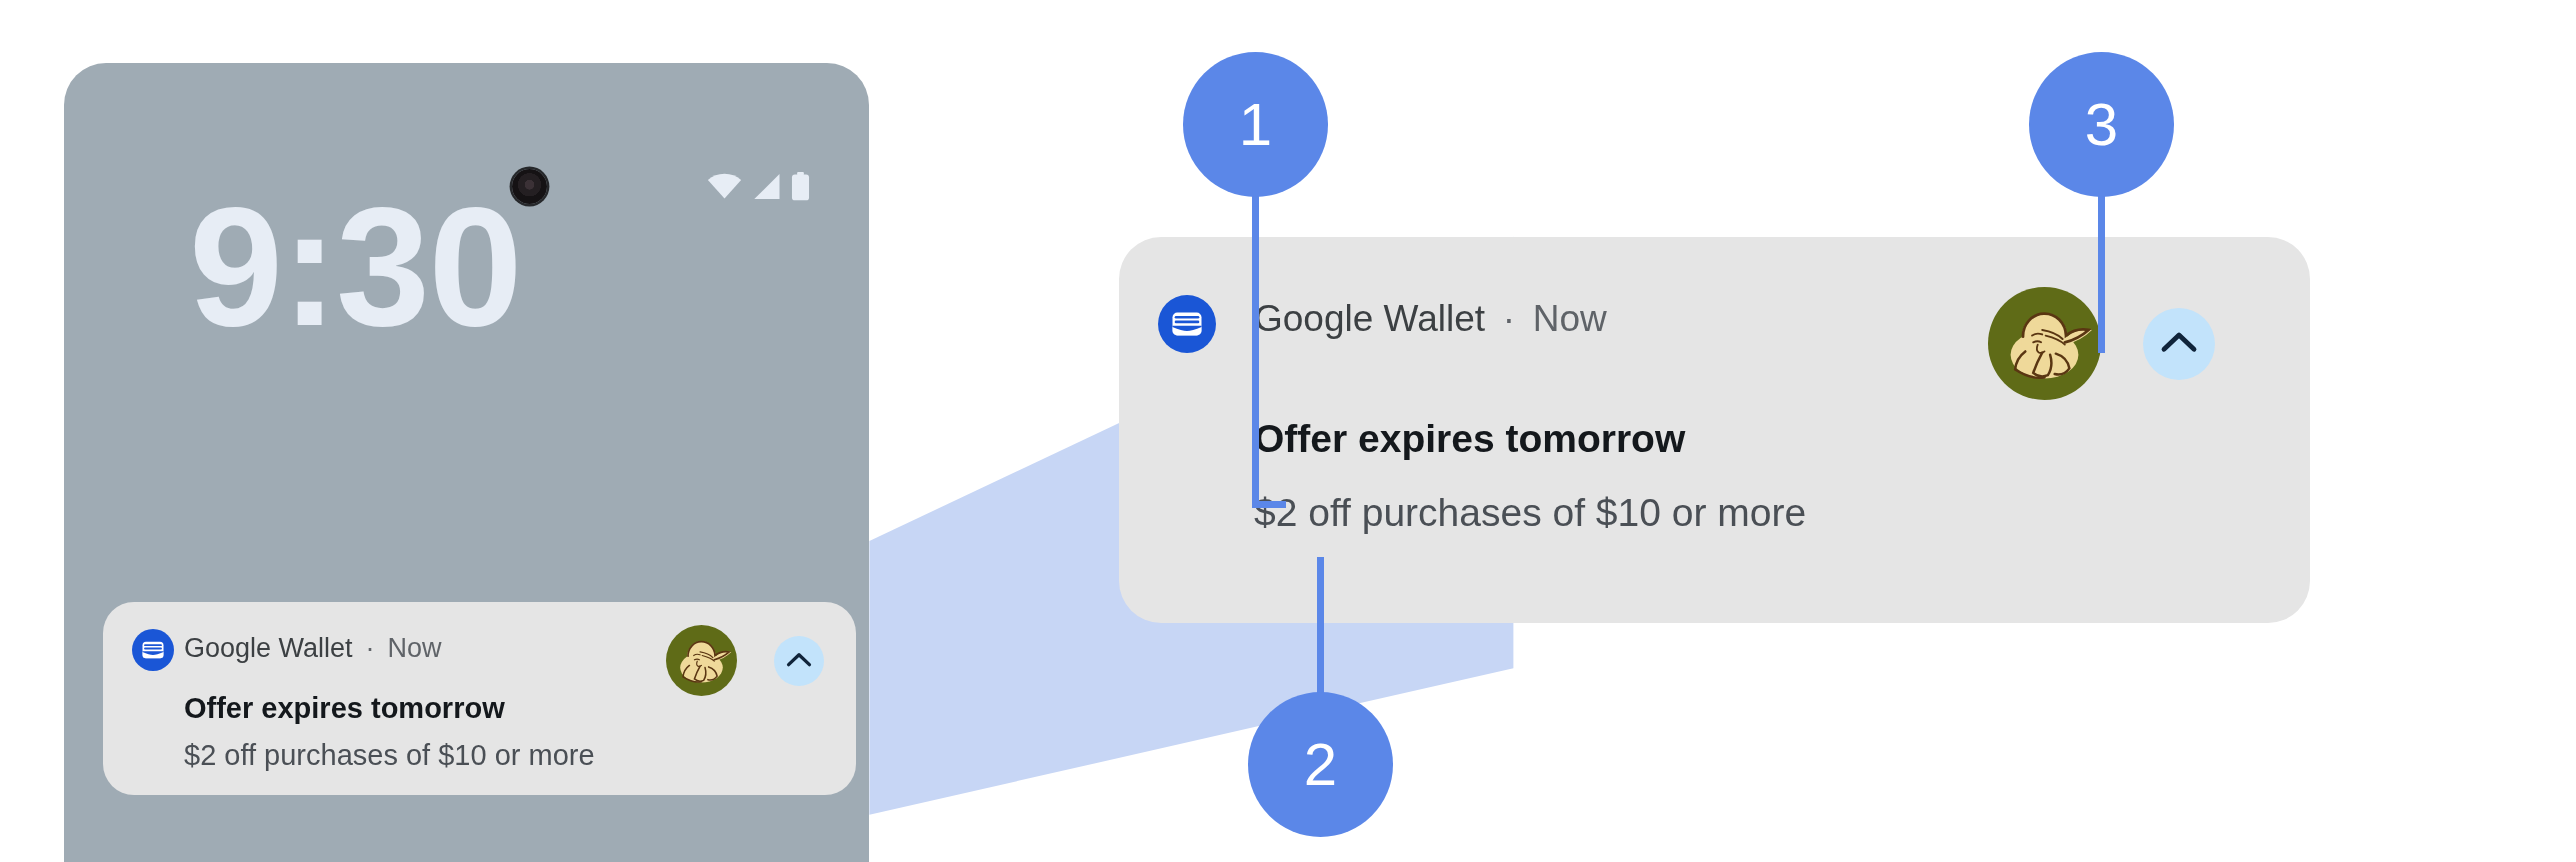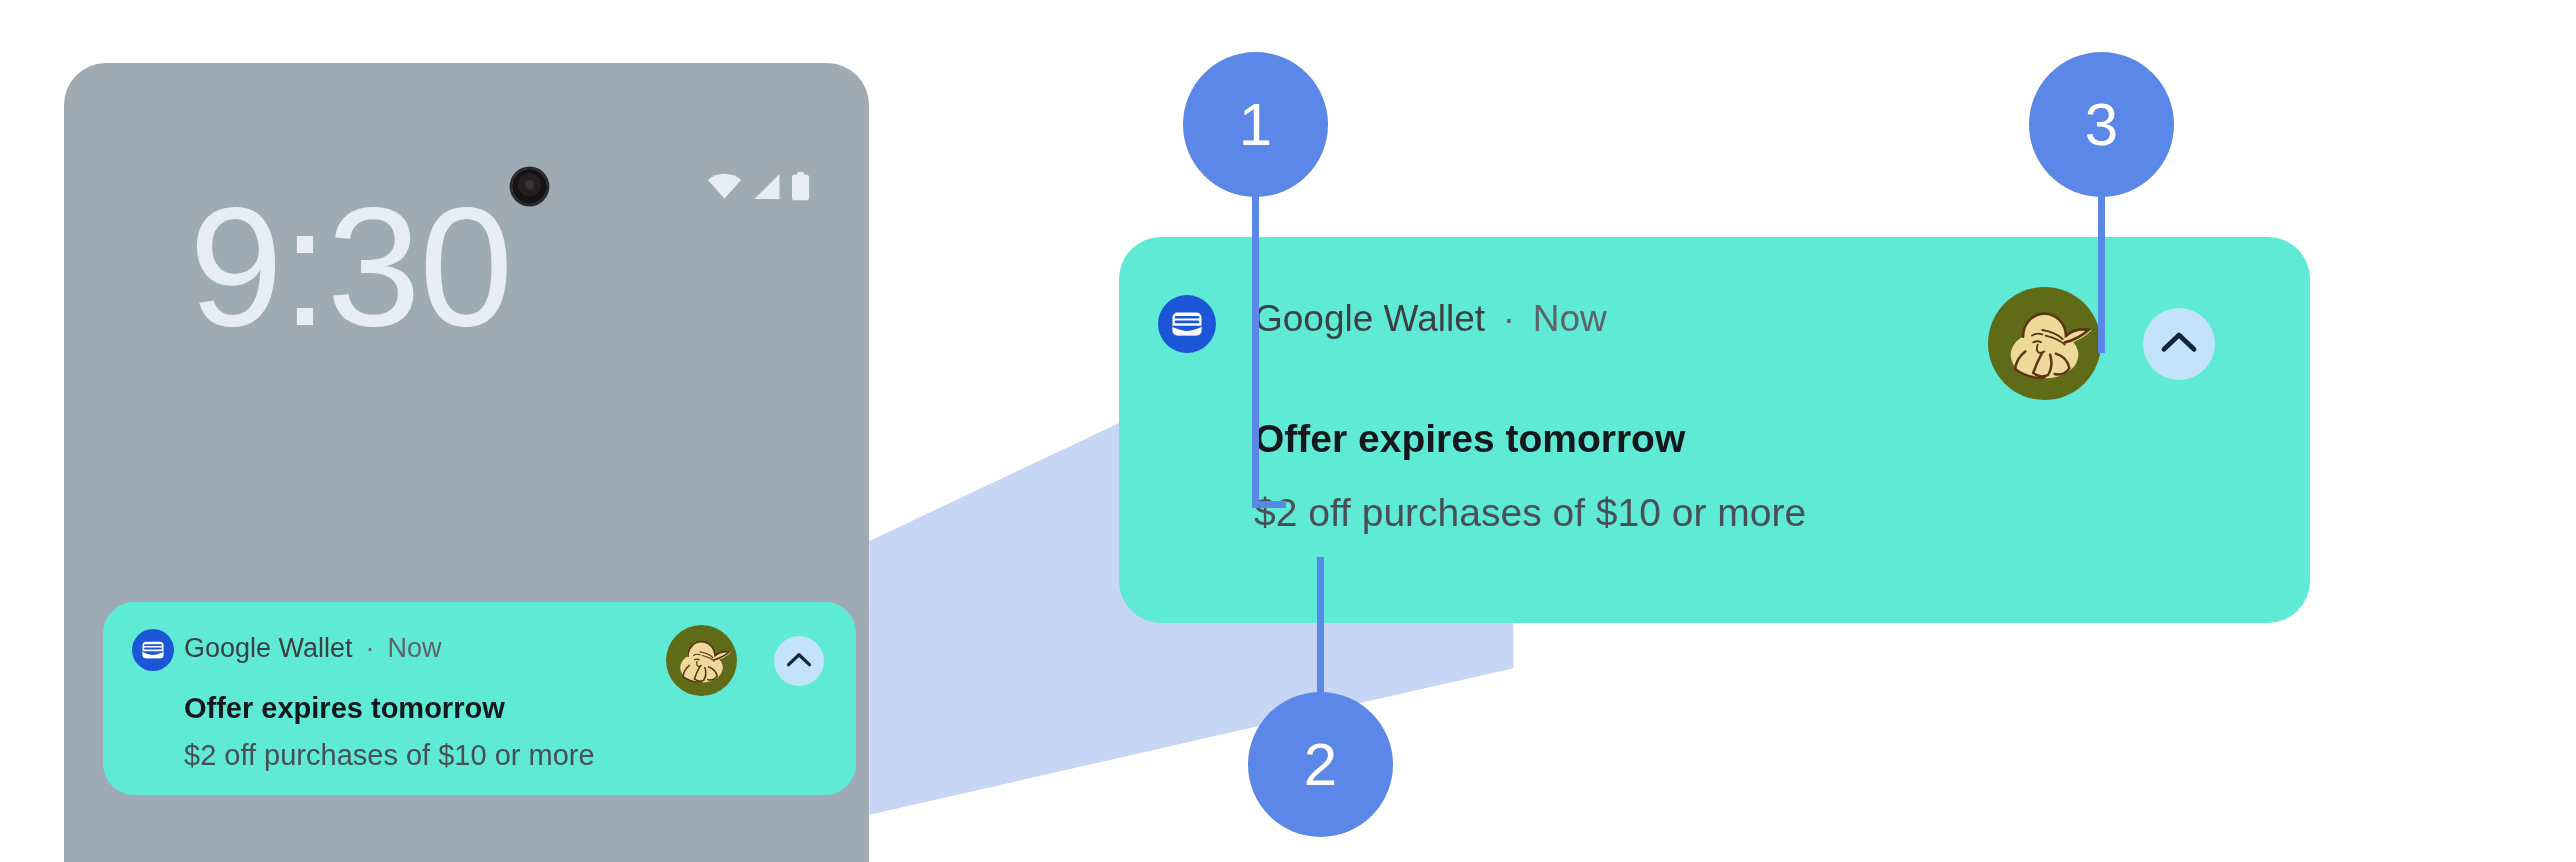--- a/index.html
+++ b/index.html
@@ -64,29 +64,29 @@
     gap: 8px;
   }
   .statusbar svg { display: block; }
 
   .clock {
     position: absolute;
     left: 125px;
     top: 119px;
     font-size: 169px;
     line-height: 1;
-    font-weight: 400;
+    font-weight: 700;
     color: #e7edf5;
     letter-spacing: -1.6px;
     white-space: nowrap;
   }
 
   
   .notif {
-    background: #5eead4;
+    background: #e5e5e5;
     position: absolute;
   }
 
   
   .notif-small {
     left: 39px;
     top: 539px;
     width: 753px;
     height: 193px;
     border-radius: 31px;

